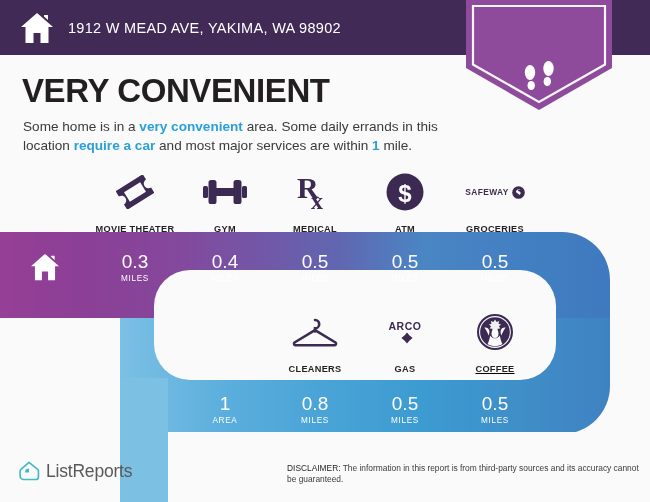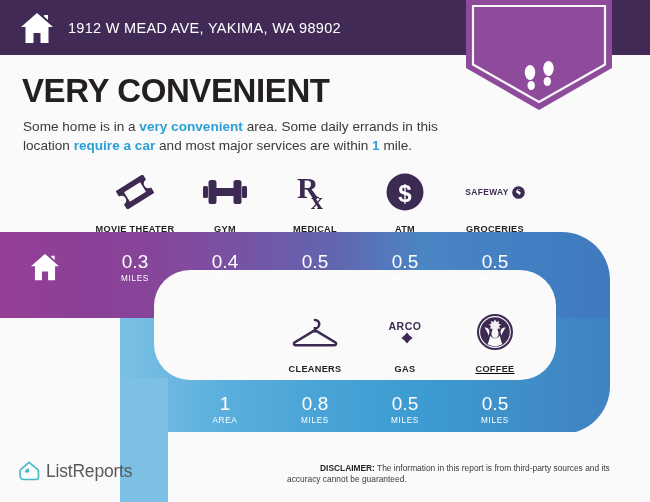--- a/index.html
+++ b/index.html
@@ -84,21 +84,21 @@
     position:absolute;left:18px;top:460px;display:flex;align-items:center;z-index:7;
   }
   .logo-mark{width:22px;height:22px;display:block;}
   .logo-text{
     margin-left:6px;font-size:17.5px;color:#58595b;font-weight:400;letter-spacing:-.2px;
   }
   .disclaimer{
     position:absolute;left:287px;top:463px;width:352px;z-index:7;
     font-size:8.4px;line-height:11.4px;color:#3b3b3b;
   }
-  .disclaimer b{font-weight:700;color:#231f20;margin-left:33px;}
+  .disclaimer b{font-weight:400;color:#231f20;}
 
   .sfw{display:flex;align-items:center;}
   .sfw-word{font-size:8.4px;font-weight:700;color:#3c2a52;letter-spacing:.4px;}
   .arco{display:flex;align-items:center;flex-direction:column;}
   .arco-word{font-size:10.5px;font-weight:700;color:#3c2a52;letter-spacing:.5px;}
 </style>
 </head>
 <body>
 
 <div id="page">

